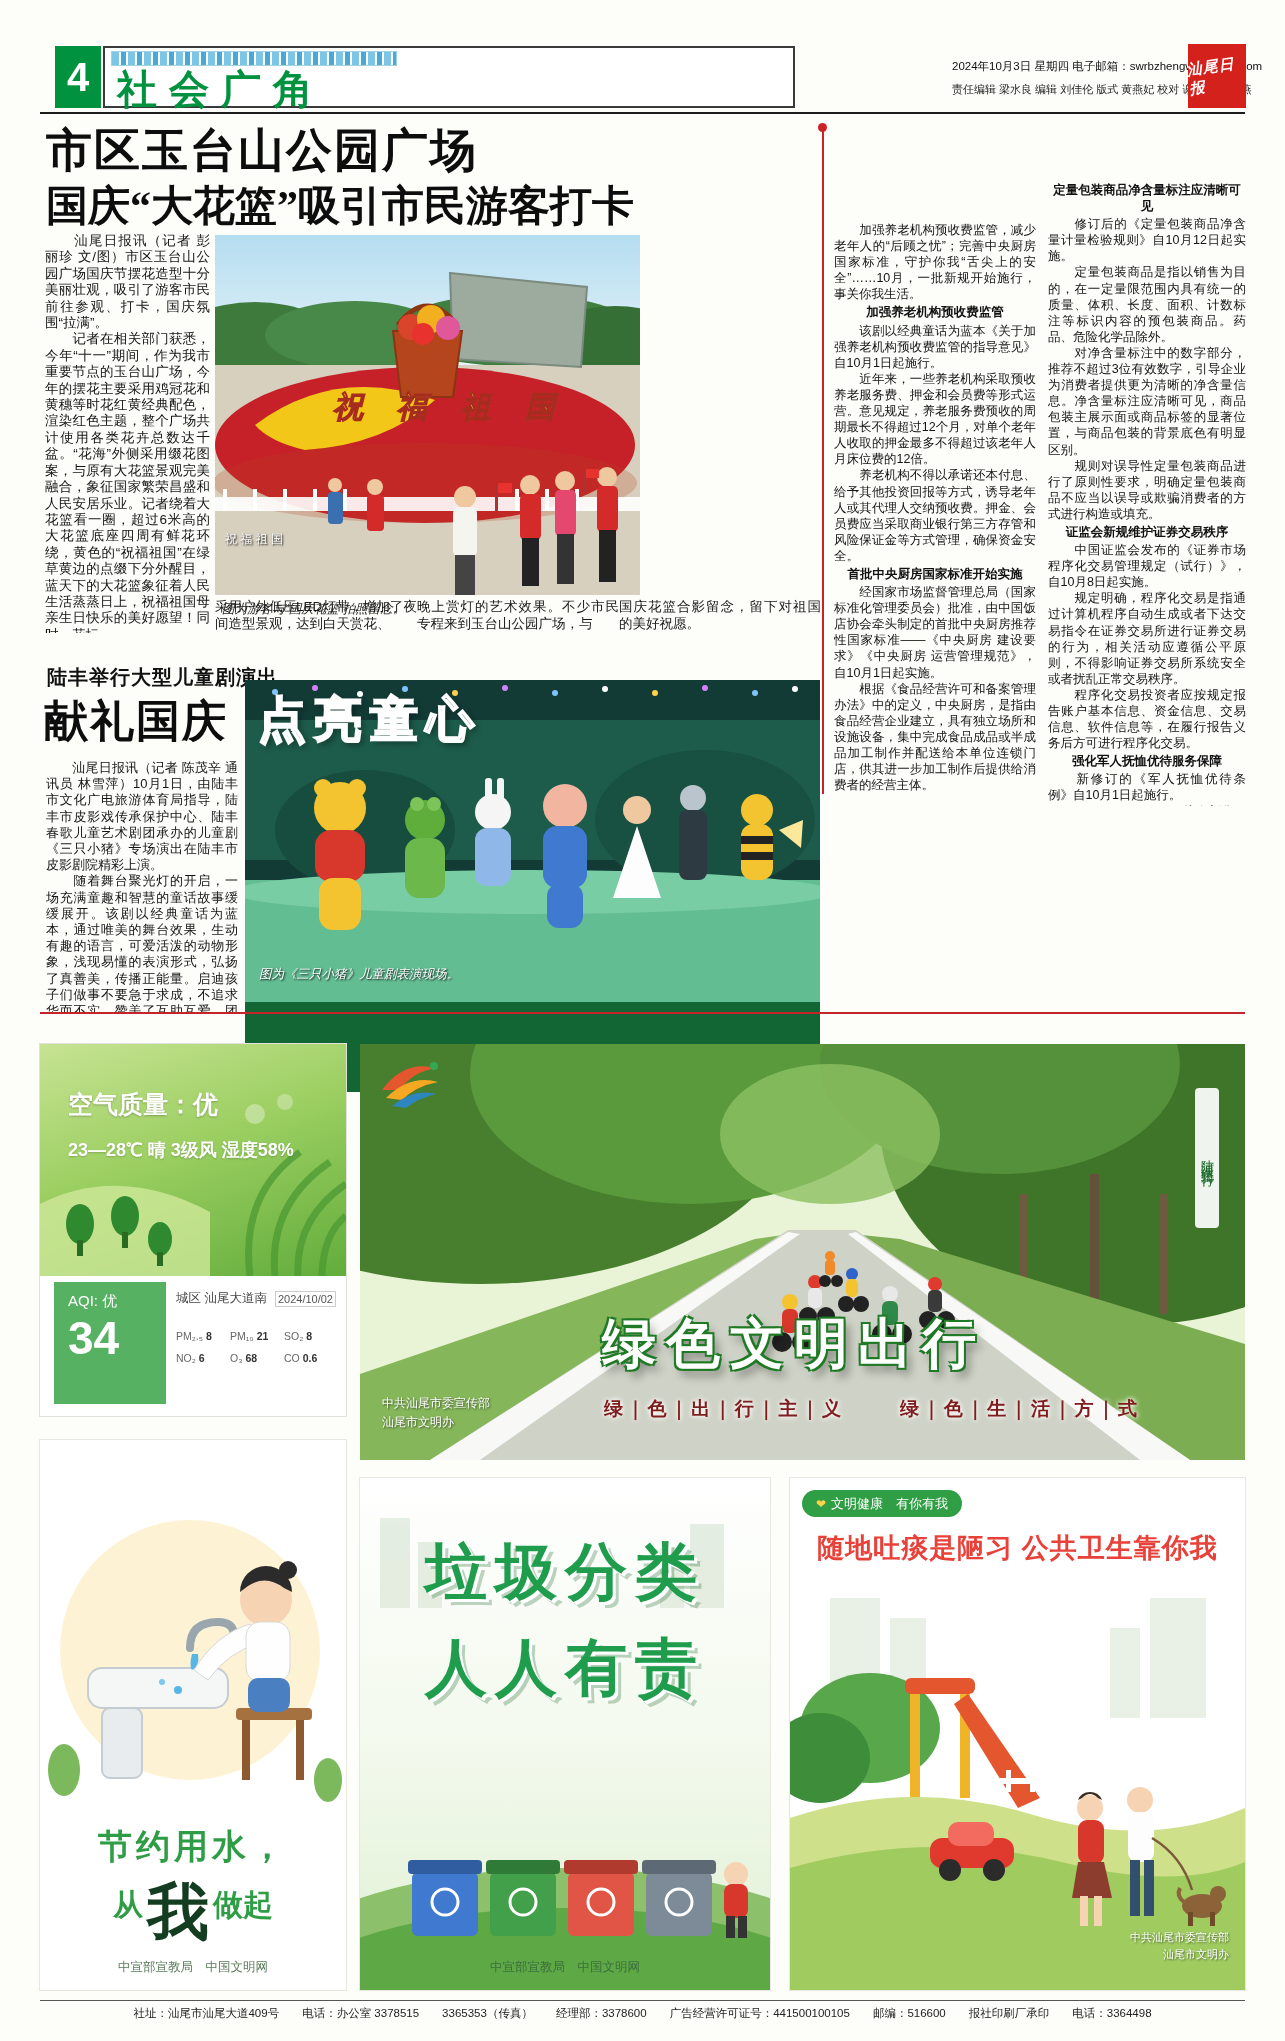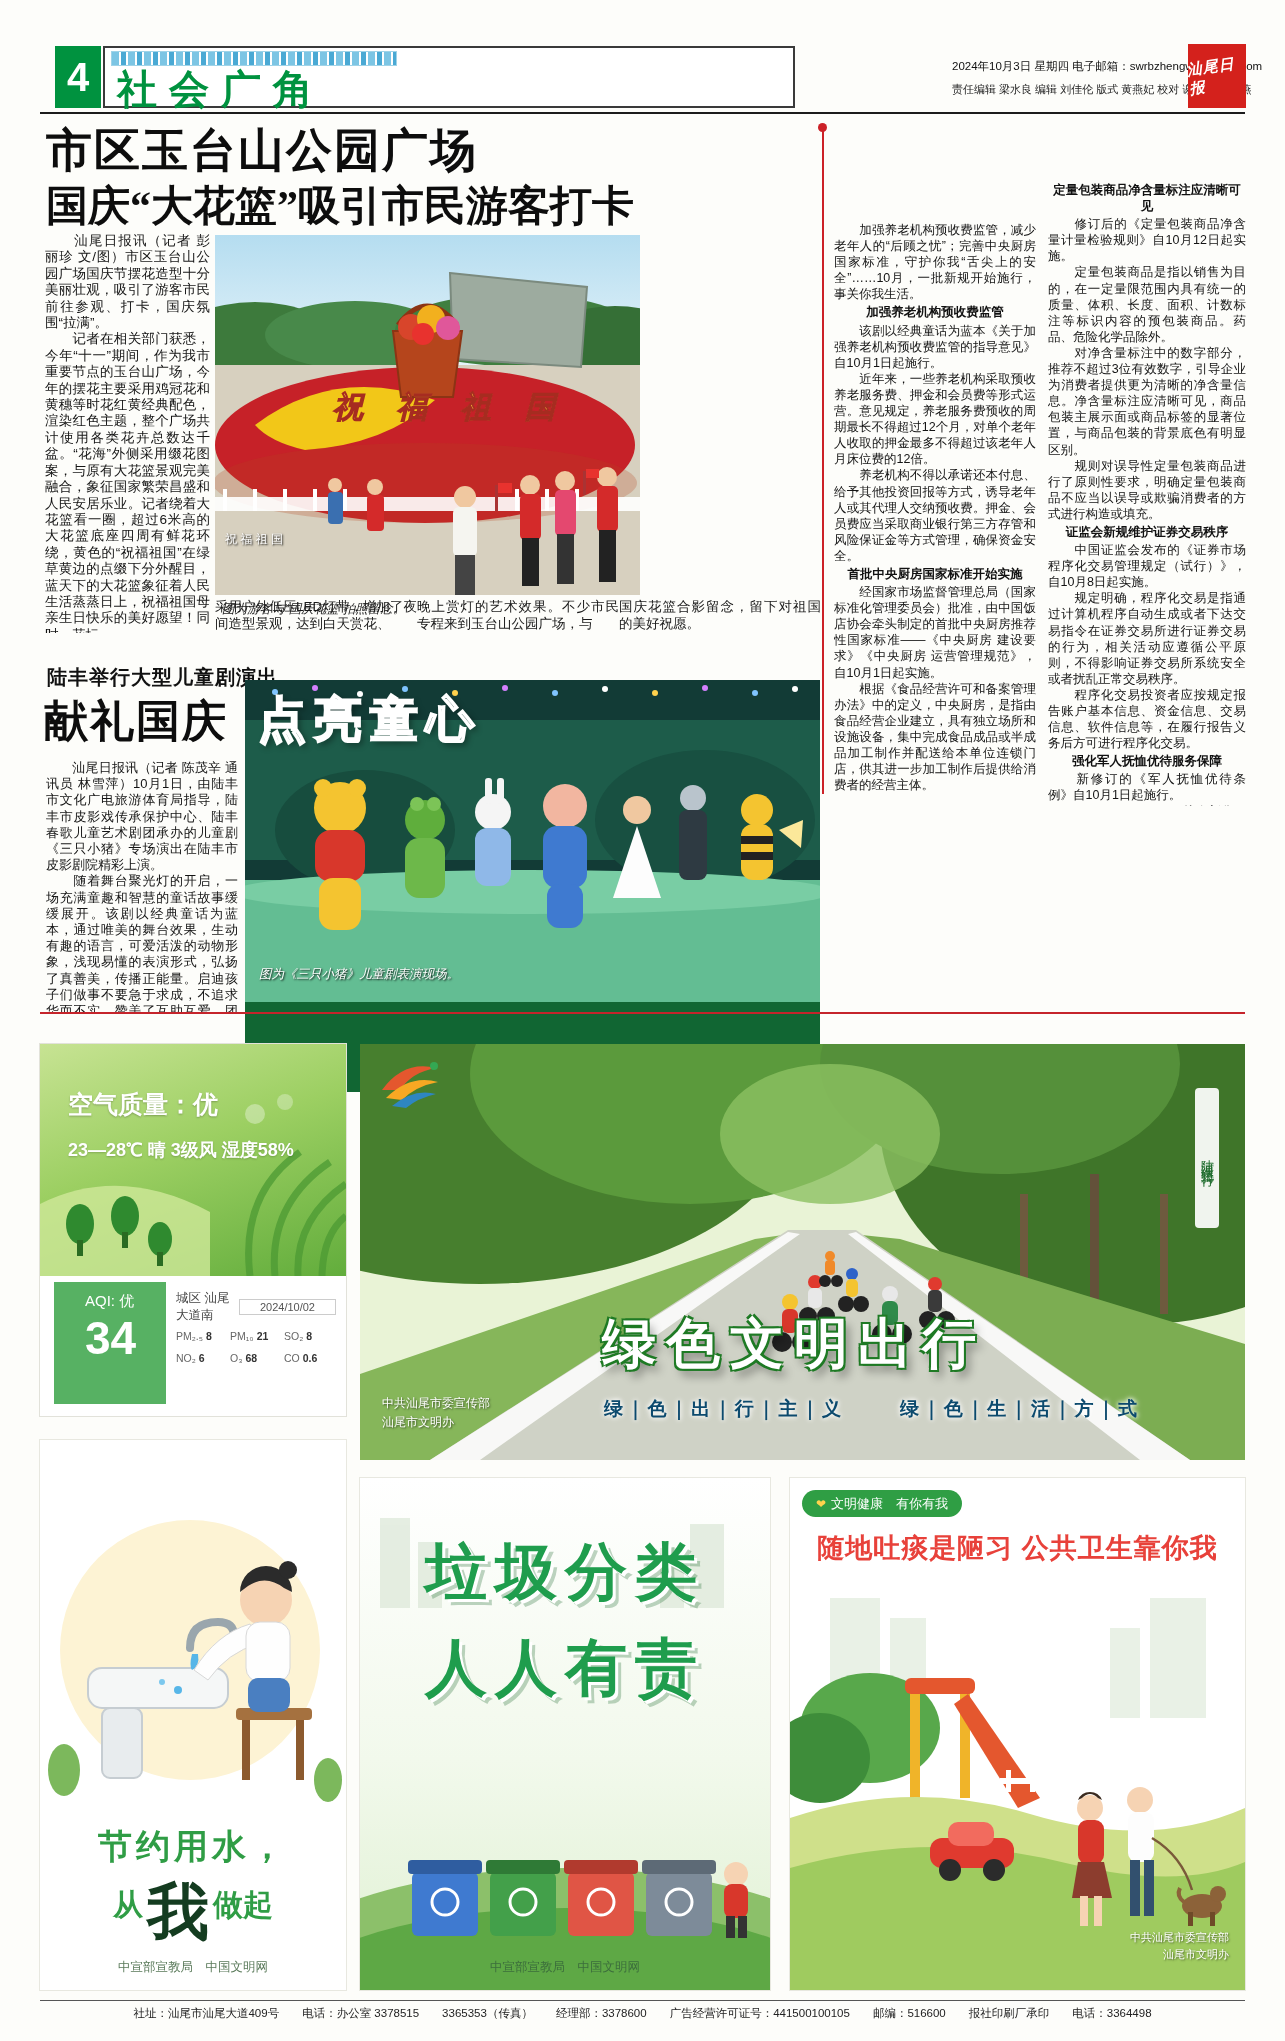--- a/index.html
+++ b/index.html
@@ -52,38 +52,38 @@
   .rulecol{font-size:12.5px;line-height:16.1px;text-align:justify;color:#141414;}
   .rulecol p{margin:0;}
   .rulecol .sub{font-weight:bold;text-align:center;color:#111;margin:2px 0;}
   .src{text-align:right;font-weight:bold;margin-top:2px;}
   
   .weather{left:40px;top:1044px;width:306px;height:372px;background:#fff;box-shadow:0 0 0 1px #e2e2da;}
   .wgreen{position:absolute;left:0;top:0;width:306px;height:232px;overflow:hidden;
           background:linear-gradient(160deg,#c7e393 0%,#9ccf62 45%,#62ad3c 100%);}
   .wtitle{position:absolute;left:28px;top:44px;font-size:25px;font-weight:bold;color:#fff;text-shadow:0 1px 2px rgba(0,0,0,.25);}
   .wcond{position:absolute;left:28px;top:94px;font-size:18px;font-weight:bold;color:#fff;text-shadow:0 1px 2px rgba(0,0,0,.2);}
-  .aqibox{position:absolute;left:14px;top:238px;width:112px;height:122px;background:#57b163;color:#fff;padding:10px 0 0 31px;box-sizing:border-box;}
+  .aqibox{position:absolute;left:14px;top:238px;width:112px;height:122px;background:#57b163;color:#fff;padding:10px 0 0 14px;box-sizing:border-box;}
   .aqilab{font-size:15px;}
   .aqival{font-size:46px;font-weight:bold;line-height:1.2;}
   .wrow{position:absolute;left:136px;top:246px;width:160px;display:flex;justify-content:space-between;align-items:center;}
   .wstation{font-size:12.5px;color:#444;}
-  .wdate{font-size:11px;color:#555;border:1px solid #ccc;padding:1px 20px;}
+  .wdate{font-size:11px;color:#555;border:1px solid #ccc;padding:1px 2px;}
   .wgrid{position:absolute;left:136px;top:286px;width:162px;display:grid;grid-template-columns:1fr 1fr 1fr;row-gap:10px;}
   .wcell{font-size:10.5px;color:#666;white-space:nowrap;}
   .wcell b{color:#333;margin-left:3px;}
   
   .banner{left:360px;top:1044px;width:885px;height:416px;overflow:hidden;background:#9cc96a;}
   .side-label{position:absolute;right:26px;top:44px;width:24px;height:140px;background:rgba(255,255,255,.92);
               border-radius:4px;display:flex;align-items:center;justify-content:center;
               writing-mode:vertical-rl;font-size:13px;color:#1d6b2c;letter-spacing:3px;}
   .btitle{position:absolute;left:242px;top:264px;font-size:54px;font-weight:bold;letter-spacing:10px;color:#fff;
           text-shadow:2px 2px 0 #1e7a24,-2px -2px 0 #1e7a24,2px -2px 0 #1e7a24,-2px 2px 0 #1e7a24,5px 7px 10px rgba(0,0,0,.4);}
   .slogans{position:absolute;left:244px;top:352px;display:flex;gap:56px;}
-  .slogans span{font-size:19px;font-weight:bold;color:#0c4a6e;letter-spacing:3px;
+  .slogans span{font-size:19px;font-weight:bold;color:#7f1d1d;letter-spacing:3px;
                 text-shadow:0 0 4px #fff,0 0 6px #fff;}
   .bcredit{position:absolute;left:22px;top:350px;font-size:12px;line-height:1.6;color:#fff;text-shadow:1px 1px 2px rgba(0,0,0,.6);}
   .blogo{position:absolute;left:16px;top:12px;}
   
   .pwater{left:40px;top:1440px;width:306px;height:550px;background:#fff;box-shadow:0 0 0 1px #e8e8e0;overflow:hidden;}
   .wt1{position:absolute;left:0;top:384px;width:306px;text-align:center;font-size:34px;font-weight:bold;color:#2f9d45;letter-spacing:4px;font-family:"Liberation Serif",serif;}
   .wt2{position:absolute;left:0;top:430px;width:306px;text-align:center;color:#2f9d45;font-family:"Liberation Serif",serif;font-weight:bold;}
   .wt2 .small{font-size:30px;vertical-align:18px;}
   .wt2 .big{font-size:62px;color:#143c20;}
   .pcredit{position:absolute;left:0;bottom:14px;width:100%;text-align:center;font-size:12.5px;color:#5a7a5a;}

